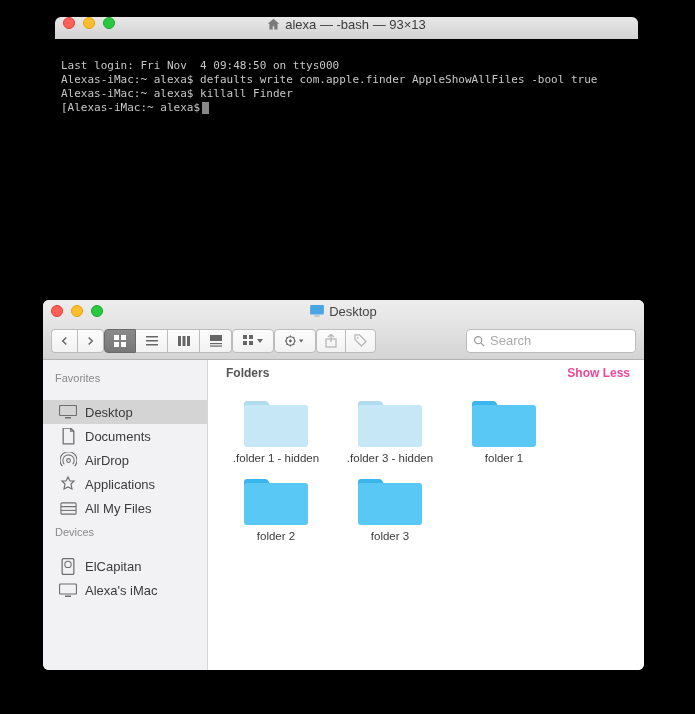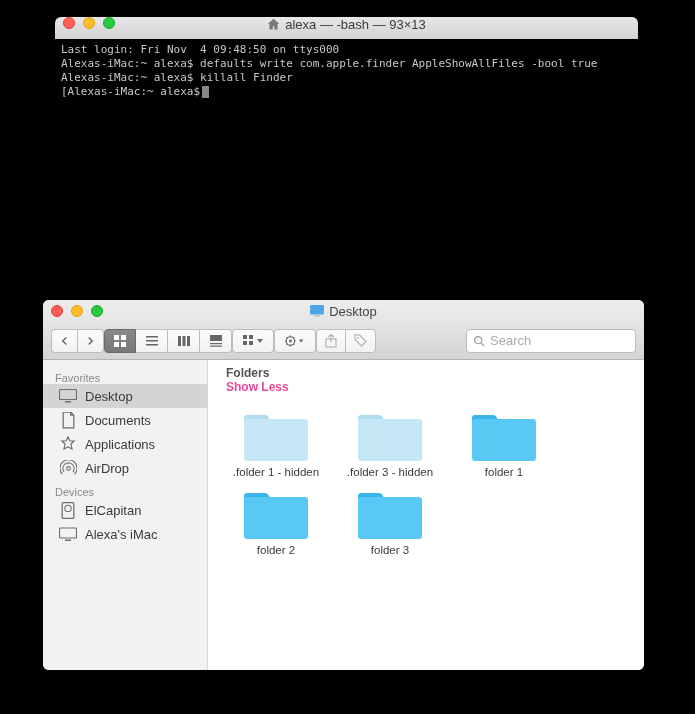--- a/index.html
+++ b/index.html
@@ -9,21 +9,21 @@
 .terminal-window { position: absolute; left: 55px; top: 17px; width: 583px; height: 252px; background: #000; border-radius: 6px; box-shadow: 0 10px 30px rgba(0,0,0,0.5); overflow: hidden; }
 .t-titlebar { height: 22px; background: linear-gradient(#e8e8e8,#d2d2d2); display: flex; align-items: flex-start; padding: 0 8px; position: relative; }
 .traffic { display: flex; gap: 8px; }
 .light { width: 12px; height: 12px; border-radius: 50%; }
 .light.red { background: #ff5f57; border: 0.5px solid #e33e32; }
 .light.yellow { background: #ffbd2e; border: 0.5px solid #e2a200; }
 .light.green { background: #28c940; border: 0.5px solid #17a82c; }
 .t-title-wrap { position: absolute; left: 0; right: 0; display: flex; justify-content: center; align-items: center; gap: 5px; pointer-events: none; }
 .home-icon svg { display: block; }
 .t-title { font-size: 13px; color: #3b3b3b; }
-.t-body { padding: 4px 6px; font-family: Menlo, Monaco, monospace; font-size: 11px; line-height: 14px; color: #c7c7c7; white-space: pre; }
+.t-body { padding: 20px 6px; font-family: Menlo, Monaco, monospace; font-size: 11px; line-height: 14px; color: #c7c7c7; white-space: pre; }
 .cursor-block { display: inline-block; width: 7px; height: 12px; background: #888; vertical-align: text-bottom; margin-left: 2px; }
 
 
 .finder-window { position: absolute; left: 43px; top: 300px; width: 601px; height: 370px; background: #fff; border-radius: 6px; box-shadow: 0 15px 40px rgba(0,0,0,0.5); overflow: hidden; display: flex; flex-direction: column; }
 .f-titlebar { height: 22px; background: linear-gradient(#ededed,#e5e5e5); display: flex; align-items: center; padding: 0 8px; position: relative; border-bottom: 0px solid #ccc; }
 .f-title-wrap { position: absolute; left: 0; right: 0; display: flex; justify-content: center; align-items: center; gap: 5px; pointer-events: none; }
 .f-title { font-size: 13px; color: #444; }
 .desktop-icon svg { display: block; }
 .f-toolbar { height: 38px; background: linear-gradient(#e5e5e5,#d4d4d4); border-bottom: 1px solid #b3b3b3; display: flex; align-items: center; padding: 0 8px; }
 .nav-btns { display: flex; }
@@ -42,29 +42,29 @@
 .tb-double .tb-btn:first-child { border-radius: 4px 0 0 4px; border-right: none; }
 .tb-double .tb-btn:last-child { border-radius: 0 4px 4px 0; }
 .search-slot { margin-left: auto; }
 .search-box { width: 170px; height: 24px; background: #fff; border: 1px solid #bcbcbc; border-radius: 4px; display: flex; align-items: center; padding: 0 6px; gap: 5px; }
 .search-box input { border: none; outline: none; font-size: 13px; width: 100%; background: transparent; color: #444; }
 .search-box input::placeholder { color: #aaa; }
 .lens-icon svg { display: block; }
 
 .f-body { flex: 1; display: flex; overflow: hidden; }
 .sidebar { width: 165px; background: #f2f1f3; border-right: 1px solid #d6d6d6; padding: 6px 0; overflow: hidden; }
-.sb-heading { font-size: 11px; color: #8a8a8a; padding: 6px 12px 0; font-weight: 500; }
+.sb-heading { font-size: 11px; color: #8a8a8a; padding: 6px 12px 16px; font-weight: 500; }
 .sb-item { display: flex; align-items: center; gap: 8px; padding: 3px 12px 3px 16px; color: #3b3b3b; cursor: default; }
 .sb-item.selected { background: #d4d4d4; }
 .sb-icon { width: 18px; height: 18px; display: flex; align-items: center; justify-content: center; color: #6f6f6f; }
 .sb-icon svg { display: block; }
 .sb-label { font-size: 13px; }
 
 .content { flex: 1; display: flex; flex-direction: column; background: #fff; }
-.section-header { display: flex; justify-content: space-between; align-items: flex-start; padding: 6px 14px 6px 18px; color: #555; font-weight: 600; font-size: 12px; flex-direction: column; }
+.section-header { display: flex; justify-content: space-between; align-items: flex-start; padding: 6px 14px 6px 18px; color: #555; font-weight: 600; font-size: 12px; }
 .show-less { color: #ec4899; font-weight: 700; cursor: default; }
 .items-grid { display: flex; flex-wrap: wrap; padding: 10px 18px; gap: 10px 14px; align-content: flex-start; }
 .folder-tile { width: 100px; display: flex; flex-direction: column; align-items: center; cursor: default; }
 .folder-svg { width: 72px; height: 56px; }
 .folder-svg.hidden-folder path.body { fill: #c5e7f6; }
 .folder-svg.hidden-folder path.tab { fill: #b0dcf0; }
 .folder-svg path.body { fill: #5ac8f5; }
 .folder-svg path.tab { fill: #3bb6ec; }
 .folder-label { font-size: 11.5px; color: #3b3b3b; text-align: center; }
 </style>
@@ -230,34 +230,44 @@
         <span class="sb-icon">
             <svg width="15" height="17" viewBox="0 0 14 16">
               <path d="M2 0h7l3 3v12H2z" fill="none" stroke="#6f6f6f" stroke-width="1.2"></path>
               <path d="M9 0v3h3" fill="none" stroke="#6f6f6f" stroke-width="1.2"></path>
             </svg>
           </span>
         <span class="sb-label">Documents</span>
       </div>
       <div class="sb-item">
         <span class="sb-icon">
-            <svg width="16" height="16" viewBox="0 0 16 16">
-              <path d="M8 1l2 4h4l-3 3 1 5-4-2-4 2 1-5-3-3h4z" fill="none" stroke="#6f6f6f" stroke-width="1.2"></path>
-            </svg>
-          </span>
-        <span class="sb-label">Applications</span>
-      </div>
-      <div class="sb-item">
-        <span class="sb-icon">
             <svg width="17" height="17" viewBox="0 0 18 18">
               <circle cx="9" cy="9" r="2" fill="none" stroke="#6f6f6f" stroke-width="1.1"></circle>
               <path d="M4.5 13a6 6 0 1 1 9 0M2.5 15a9 9 0 1 1 13 0" fill="none" stroke="#6f6f6f" stroke-width="1.1"></path>
             </svg>
           </span>
         <span class="sb-label">AirDrop</span>
+      </div>
+      <div class="sb-item">
+        <span class="sb-icon">
+            <svg width="16" height="16" viewBox="0 0 16 16">
+              <path d="M8 1l2 4h4l-3 3 1 5-4-2-4 2 1-5-3-3h4z" fill="none" stroke="#6f6f6f" stroke-width="1.2"></path>
+            </svg>
+          </span>
+        <span class="sb-label">Applications</span>
+      </div>
+      <div class="sb-item">
+        <span class="sb-icon">
+            <svg width="17" height="15" viewBox="0 0 18 14">
+              <rect x="1" y="1" width="16" height="12" rx="1" fill="none" stroke="#6f6f6f" stroke-width="1.2"></rect>
+              <line x1="1" y1="5" x2="17" y2="5" stroke="#6f6f6f" stroke-width="1.1"></line>
+              <line x1="1" y1="9" x2="17" y2="9" stroke="#6f6f6f" stroke-width="1.1"></line>
+            </svg>
+          </span>
+        <span class="sb-label">All My Files</span>
       </div>
 
       <div class="sb-heading">Devices</div>
       <div class="sb-item">
         <span class="sb-icon">
             <svg width="14" height="17" viewBox="0 0 12 16">
               <rect x="0.5" y="0.5" width="11" height="15" rx="1.5" fill="none" stroke="#6f6f6f" stroke-width="1.2"></rect>
               <circle cx="6" cy="6" r="3" fill="none" stroke="#6f6f6f" stroke-width="1"></circle>
             </svg>
           </span>

